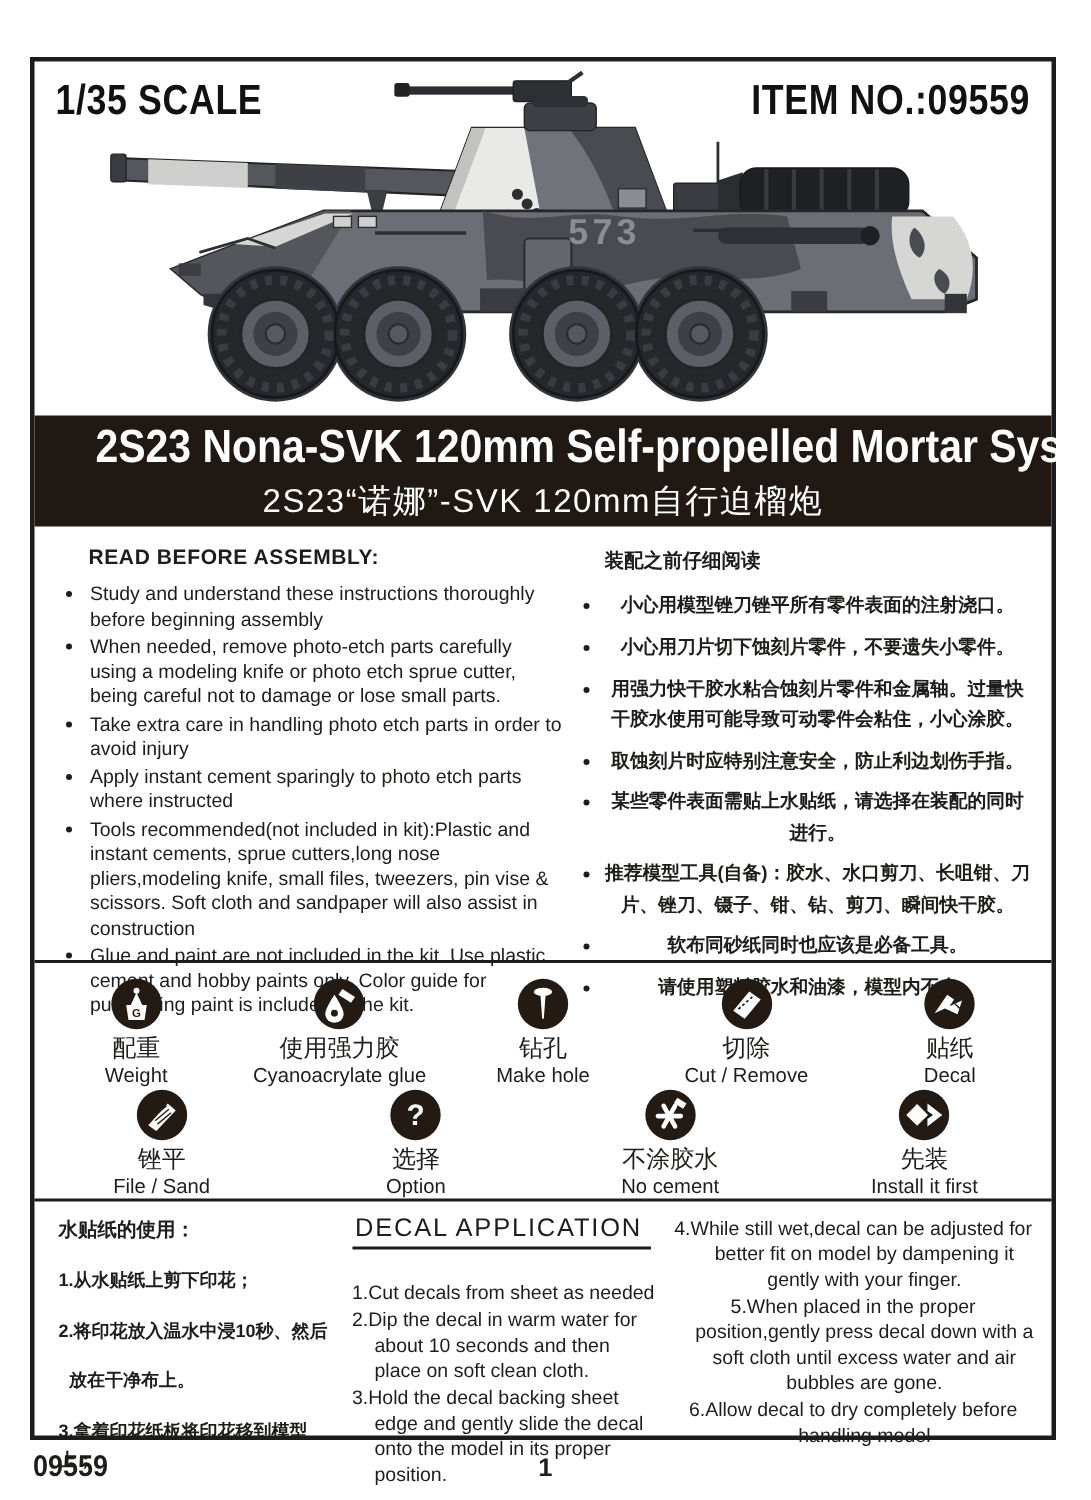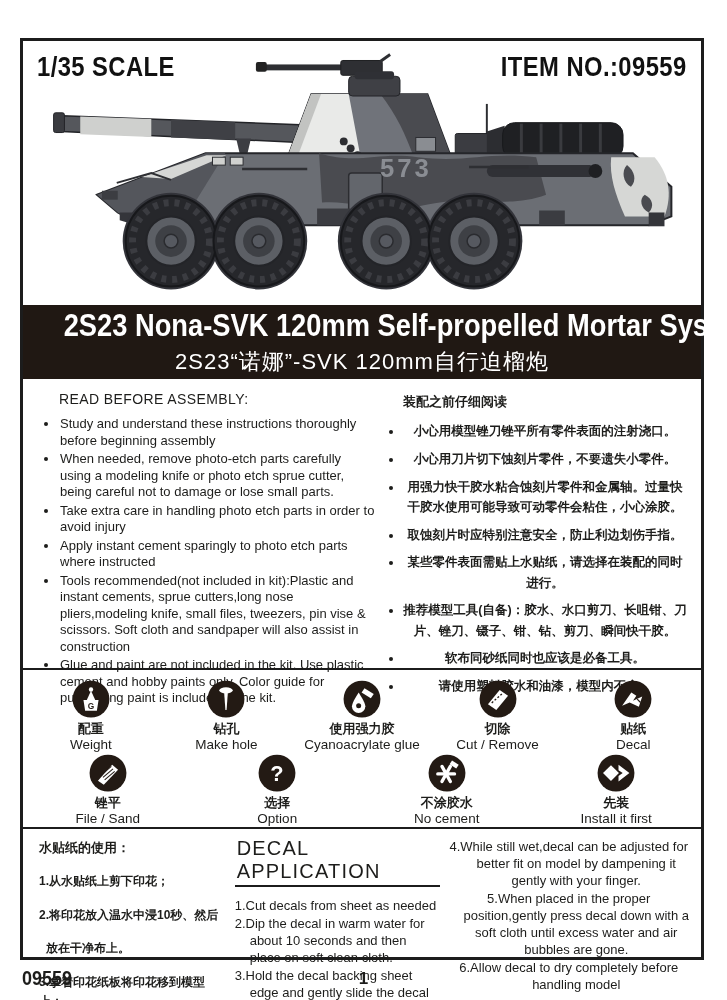--- a/index.html
+++ b/index.html
@@ -6,66 +6,66 @@
   body{
     width:727px;height:1000px;background:#ffffff;overflow:hidden;
     font-family:"Liberation Sans","DejaVu Sans",sans-serif;color:#1d1d1b;
     position:relative;
   }
   .border-box{
     position:absolute;left:20px;top:38px;width:684px;height:922px;
     border:3px solid #1c1c1c;background:#fff;box-sizing:border-box;
   }
   
-  .top-section{position:relative;height:264px;}
+  .top-section{position:relative;height:236px;}
   .top-header{position:absolute;top:10px;left:14px;right:14px;display:flex;justify-content:space-between;z-index:5;}
   .scale-label,.item-no{
     font-size:28px;font-weight:bold;letter-spacing:.5px;color:#111;
     transform:scaleX(.85);white-space:nowrap;
   }
   .scale-label{transform-origin:left center;}
   .item-no{transform-origin:right center;}
   .vehicle-wrap{position:absolute;inset:0;}
   .vehicle-wrap svg{display:block;width:100%;height:100%;}
   
   .title-bar{
     height:74px;background:#201813;color:#fff;text-align:center;
     display:flex;flex-direction:column;justify-content:center;gap:3px;
   }
   .title-en{font-size:31px;font-weight:bold;letter-spacing:0;transform:scaleX(.88);white-space:nowrap;}
   .title-zh{font-size:22px;font-weight:normal;letter-spacing:1px;}
   
   .instructions{display:flex;padding:12px 14px 6px 14px;box-sizing:border-box;height:289px;}
   .col-en{flex:0 0 52%;padding-left:8px;box-sizing:border-box;}
   .col-zh{flex:1;padding-left:14px;box-sizing:border-box;}
-  .rb-heading{font-size:14px;letter-spacing:.4px;margin:0 0 9px 14px;font-weight:normal;}
+  .rb-heading{font-size:14px;letter-spacing:.4px;margin:0 0 9px 14px;font-weight:bold;}
   .zh-heading{font-size:13px;margin:2px 0 10px 14px;font-weight:bold;}
   ul.rb-list{list-style:disc;margin:0;padding-left:14px;}
   ul.rb-list li{font-size:13px;line-height:1.27;margin-bottom:2px;padding-left:1px;}
   ul.zh-list{list-style:disc;margin:0;padding-left:14px;}
   ul.zh-list li{font-size:12.5px;line-height:1.62;margin-bottom:7.5px;font-weight:bold;text-align:center;}
   .divider{border-top:2px solid #1c1c1c;}
   
   .icons-section{height:157px;box-sizing:border-box;padding-top:9px;}
   .icon-row{display:flex;height:74px;}
   .icon-cell{flex:1;display:flex;flex-direction:column;align-items:center;}
   .icon-cell svg{width:42px;height:42px;display:block;}
-  .icon-zh{font-size:13px;margin-top:2px;line-height:1.2;font-weight:bold;}
+  .icon-zh{font-size:16px;margin-top:2px;line-height:1.2;font-weight:normal;}
   .icon-en{font-size:13.5px;line-height:1.2;}
   
   .decal-section{display:flex;padding:8px 12px 0 12px;box-sizing:border-box;height:141px;}
   .decal-zh{flex:0 0 29%;padding-left:4px;box-sizing:border-box;}
   .decal-mid{flex:0 0 33%;padding-left:10px;box-sizing:border-box;}
   .decal-right{flex:1;padding-left:8px;box-sizing:border-box;text-align:center;}
   .decal-zh-title{font-size:13px;font-weight:bold;line-height:1.65;}
   .decal-zh-line{font-size:12px;line-height:1.62;font-weight:bold;margin-top:14px;}
   .decal-zh-line.cont{padding-left:7px;}
   .decal-en-title{
-    display:inline-block;font-size:20px;letter-spacing:1.2px;
-    border-bottom:2px solid #1c1c1c;padding:0 6px 2px 2px;margin-bottom:10px;
+    display:inline-block;font-size:17px;letter-spacing:1.2px;
+    border-bottom:2px solid #1c1c1c;padding:0 6px 2px 2px;margin-bottom:20px;
   }
   .decal-step{font-size:13px;line-height:1.31;padding-left:15px;text-indent:-15px;margin-bottom:1px;}
   .decal-right .decal-step{margin-top:1px;}
   
   .footer{position:absolute;left:0;right:0;top:963px;height:37px;}
   .footer-code{position:absolute;left:22px;top:4px;font-size:20px;font-weight:bold;transform:scaleX(.9);transform-origin:left center;}
   .footer-page{position:absolute;left:0;right:0;top:6px;text-align:center;font-size:17px;font-weight:bold;}
 </style>
 </head>
 <body>
@@ -228,35 +228,35 @@
           <polygon points="24,14 19,25 29,25" fill="#fff"></polygon>
           <polygon points="15,25 33,25 31,38 17,38" fill="#fff"></polygon>
           <text x="24" y="35.5" font-size="10" font-weight="bold" text-anchor="middle" fill="#231a14" font-family="Liberation Sans, sans-serif">G</text>
         </svg>
         <div class="icon-zh">配重</div>
         <div class="icon-en">Weight</div>
       </div>
       <div class="icon-cell">
         <svg viewBox="0 0 48 48">
           <circle cx="24" cy="24" r="22" fill="#231a14"></circle>
-          <ellipse cx="24" cy="13.5" rx="8" ry="3.6" fill="#fff"></ellipse>
-          <polygon points="21.8,16.5 26.2,16.5 24.7,37 23.3,37" fill="#fff"></polygon>
-        </svg>
-        <div class="icon-zh">钻孔</div>
-        <div class="icon-en">Make hole</div>
-      </div>
-      <div class="icon-cell">
-        <svg viewBox="0 0 48 48">
-          <circle cx="24" cy="24" r="22" fill="#231a14"></circle>
           <polygon points="27,11 38,18 34.5,23 23.5,16" fill="#fff"></polygon>
           <path d="M20,16 C20,16 12,28 12,32.5 A8,8 0 0 0 28,32.5 C28,28 20,16 20,16 Z" fill="#fff"></path>
           <circle cx="20" cy="32" r="3" fill="#231a14"></circle>
         </svg>
         <div class="icon-zh">使用强力胶</div>
         <div class="icon-en">Cyanoacrylate glue</div>
+      </div>
+      <div class="icon-cell">
+        <svg viewBox="0 0 48 48">
+          <circle cx="24" cy="24" r="22" fill="#231a14"></circle>
+          <ellipse cx="24" cy="13.5" rx="8" ry="3.6" fill="#fff"></ellipse>
+          <polygon points="21.8,16.5 26.2,16.5 24.7,37 23.3,37" fill="#fff"></polygon>
+        </svg>
+        <div class="icon-zh">钻孔</div>
+        <div class="icon-en">Make hole</div>
       </div>
       <div class="icon-cell">
         <svg viewBox="0 0 48 48">
           <circle cx="24" cy="24" r="22" fill="#231a14"></circle>
           <polygon points="12,30 26,13 36,20 22,37" fill="#fff"></polygon>
           <line x1="16.5" y1="28.5" x2="29" y2="17.5" stroke="#231a14" stroke-width="1.6" stroke-dasharray="2.4 2.2"></line>
         </svg>
         <div class="icon-zh">切除</div>
         <div class="icon-en">Cut / Remove</div>
       </div>

